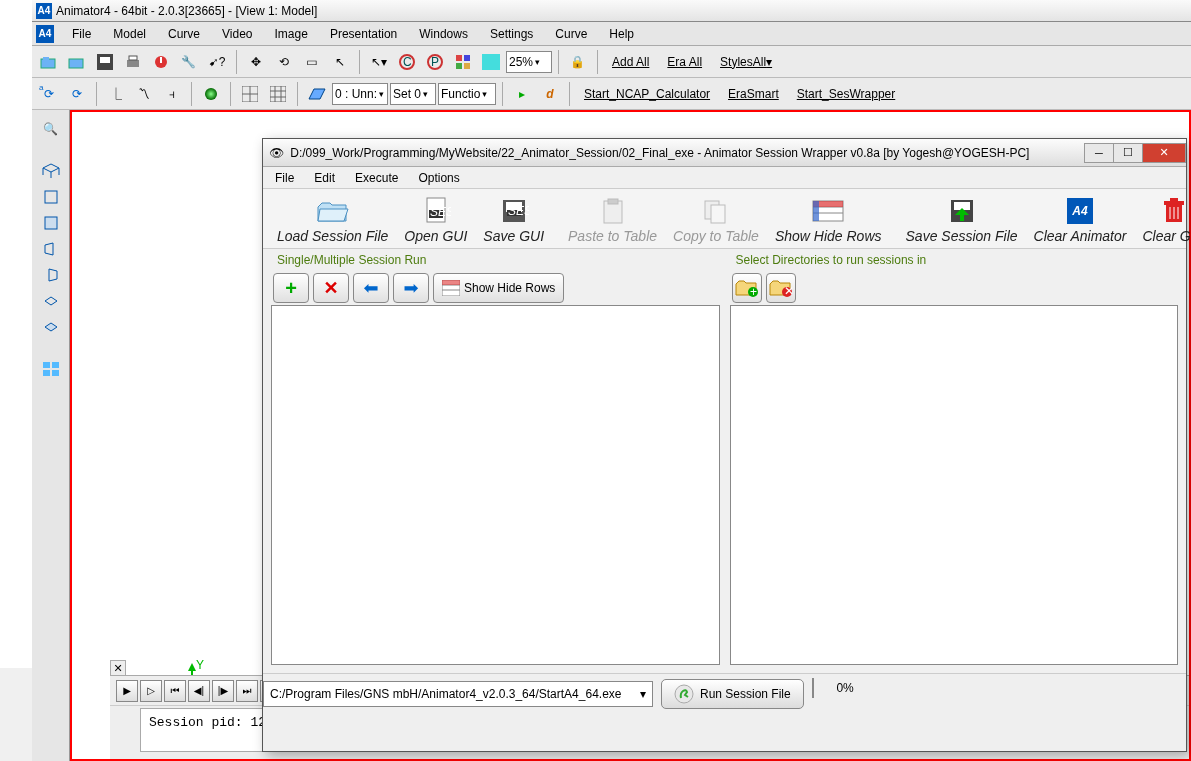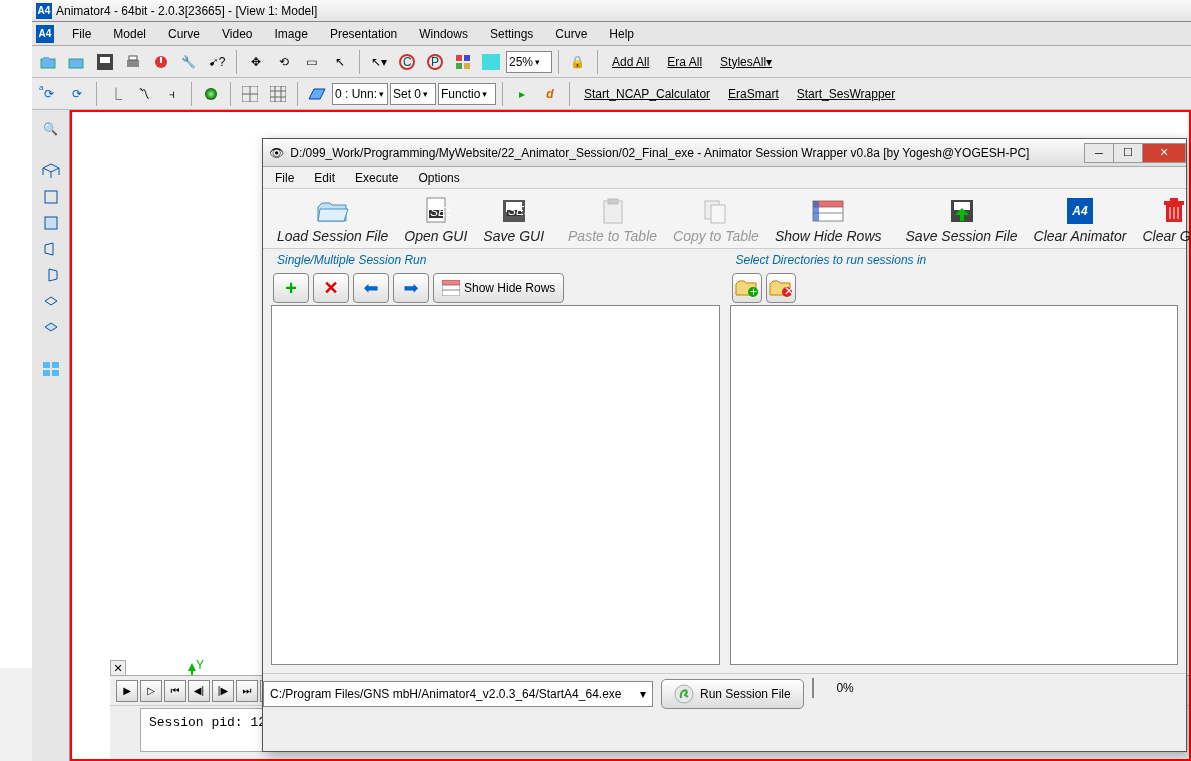--- a/index.html
+++ b/index.html
@@ -51,21 +51,21 @@
 
 .dialog-toolbar { height:60px; background:#f4f4f4; display:flex; align-items:center; padding:0 6px; gap:0; border-bottom:1px solid #ccc;}
 .dtb-item { display:flex; flex-direction:column; align-items:center; justify-content:center; padding:2px 8px; cursor:pointer;font-style:italic; }
 .dtb-item .ic { width:36px; height:34px; display:flex; align-items:center; justify-content:center;}
 .dtb-item .lbl { font-size:14px; color:#222; white-space:nowrap;}
 .dtb-item.disabled .lbl { color:#999;}
 .dtb-sep { width:1px; height:44px; background:#ccc; margin:0 4px;}
 
 .dialog-body { flex:1; display:flex; gap:10px; padding:2px 8px 8px 8px; }
 .panel { flex:1; display:flex; flex-direction:column; }
-.panel-header { height:20px; padding:2px 6px; color:#0369a1;font-style:italic;}
+.panel-header { height:20px; padding:2px 6px; color:#4d7c0f;}
 .panel-tools { height:34px; display:flex; align-items:center; gap:4px; padding:0 2px;}
 .pt-btn { width:36px; height:30px; border:1px solid #888; border-radius:4px; background:linear-gradient(#fff,#e0e0e0); display:flex; align-items:center; justify-content:center; cursor:pointer; font-size:16px;}
 .pt-wide { padding:0 8px; width:auto; font-size:12px; gap:4px;}
 .panel-list { flex:1; background:#fff; border:1px solid #888; overflow:auto;}
 .right-panel .panel-list { overflow-x:scroll;}
 
 .dialog-footer { height:78px; border-top:1px solid #ccc; background:#efefef; display:flex; flex-direction:row; }
 .run-row { height:40px; display:flex; align-items:center; justify-content:center; gap:8px; }
 .exe-combo { width:390px; height:26px; border:1px solid #888; background:#fff; display:flex; align-items:center; padding:0 6px; justify-content:space-between; font-size:12px;}
 .run-btn { height:30px; border:1px solid #888; border-radius:5px; background:linear-gradient(#fff,#dcdcdc); display:flex; align-items:center; gap:6px; padding:0 12px; cursor:pointer;}

